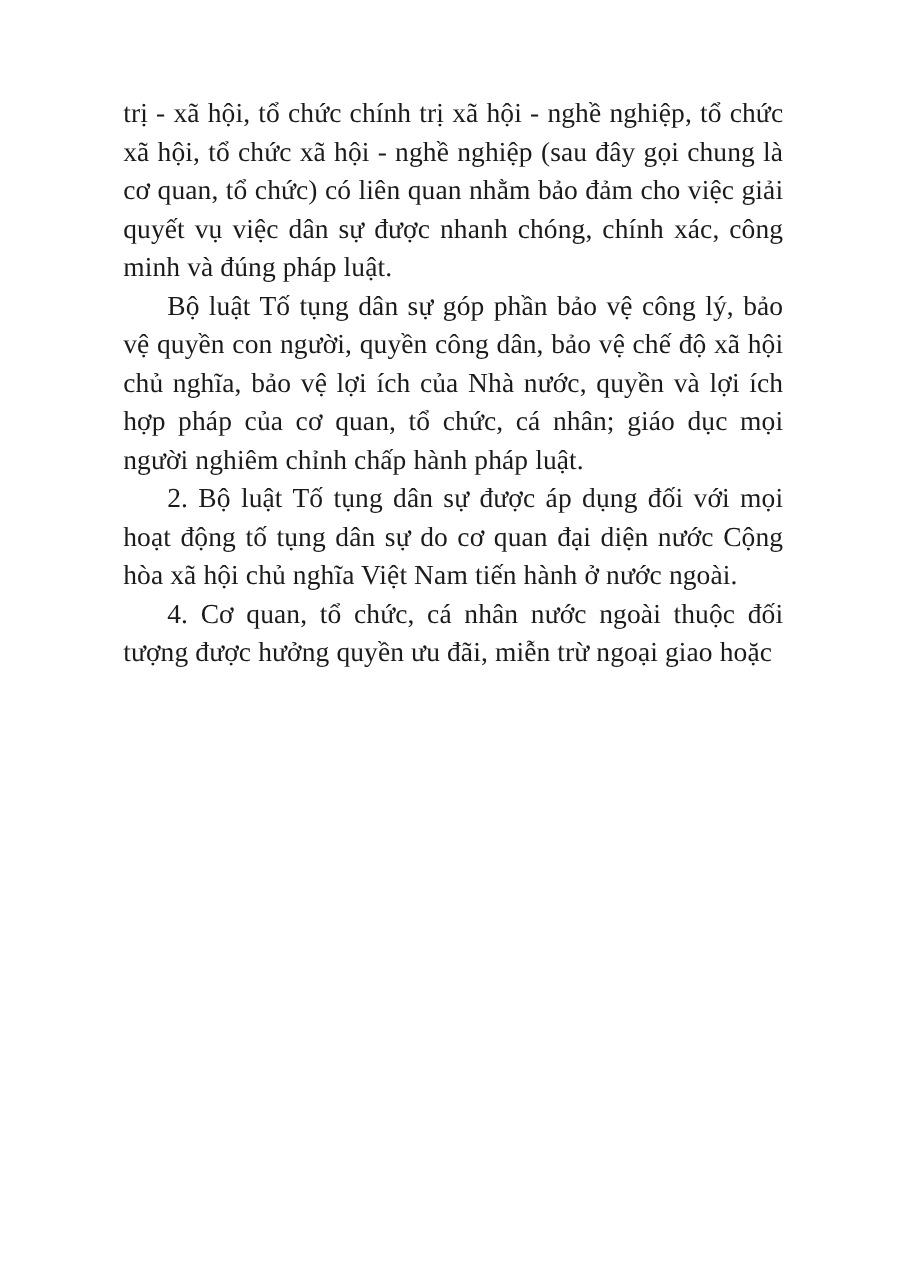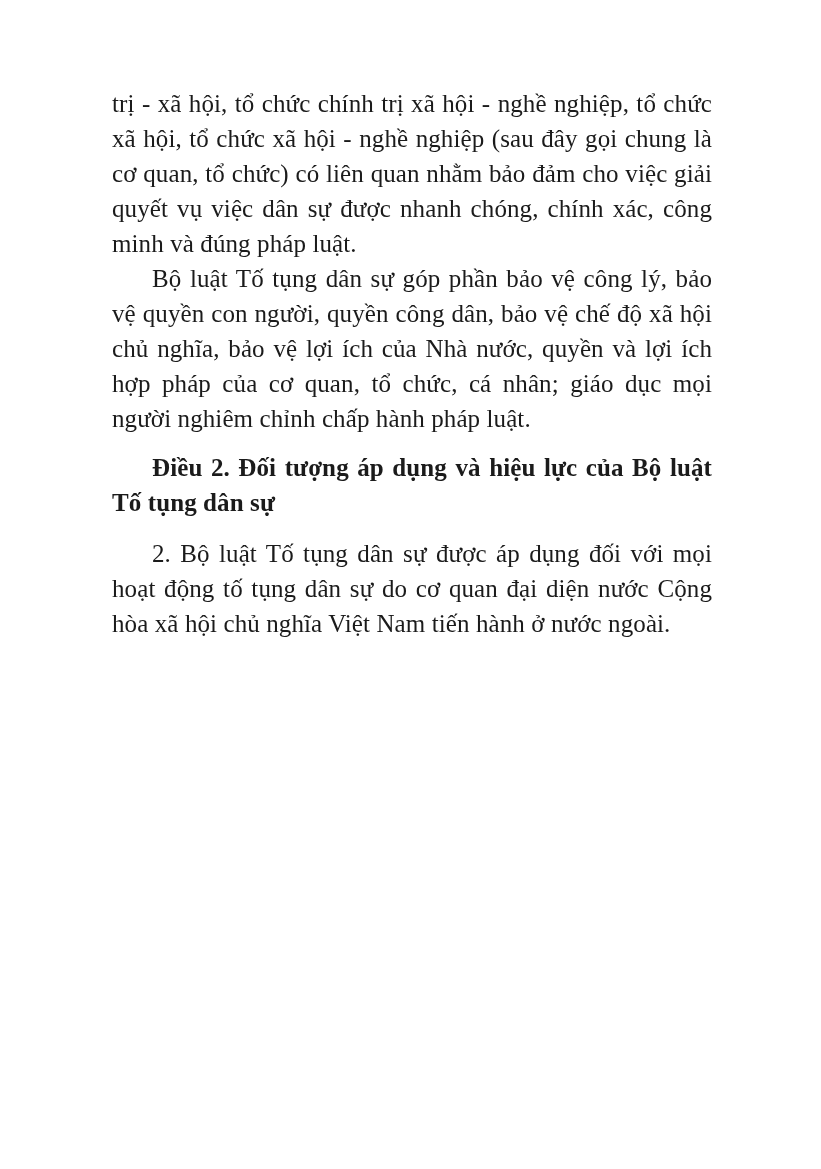--- a/index.html
+++ b/index.html
@@ -56,24 +56,24 @@
 <body>
 
 <div class="book-page">
 
   <div class="body-text">
 
     <p class="continuation">trị - xã hội, tổ chức chính trị xã hội - nghề nghiệp, tổ chức xã hội, tổ chức xã hội - nghề nghiệp (sau đây gọi chung là cơ quan, tổ chức) có liên quan nhằm bảo đảm cho việc giải quyết vụ việc dân sự được nhanh chóng, chính xác, công minh và đúng pháp luật.</p>
 
     <p>Bộ luật Tố tụng dân sự góp phần bảo vệ công lý, bảo vệ quyền con người, quyền công dân, bảo vệ chế độ xã hội chủ nghĩa, bảo vệ lợi ích của Nhà nước, quyền và lợi ích hợp pháp của cơ quan, tổ chức, cá nhân; giáo dục mọi người nghiêm chỉnh chấp hành pháp luật.</p>
 
-    <h2 class="article-heading">Điều 2. Đối tượng áp dụng và hiệu lực của Bộ luật Tố tụng dân sự</h2>
 
 
     <p>2. Bộ luật Tố tụng dân sự được áp dụng đối với mọi hoạt động tố tụng dân sự do cơ quan đại diện nước Cộng hòa xã hội chủ nghĩa Việt Nam tiến hành ở nước ngoài.</p>
 
 
+    <p>4. Cơ quan, tổ chức, cá nhân nước ngoài thuộc đối tượng được hưởng quyền ưu đãi, miễn trừ ngoại giao hoặc</p>
 
   </div>
 
   <div class="page-number">9</div>
 
 </div>
 
 </body></html>

